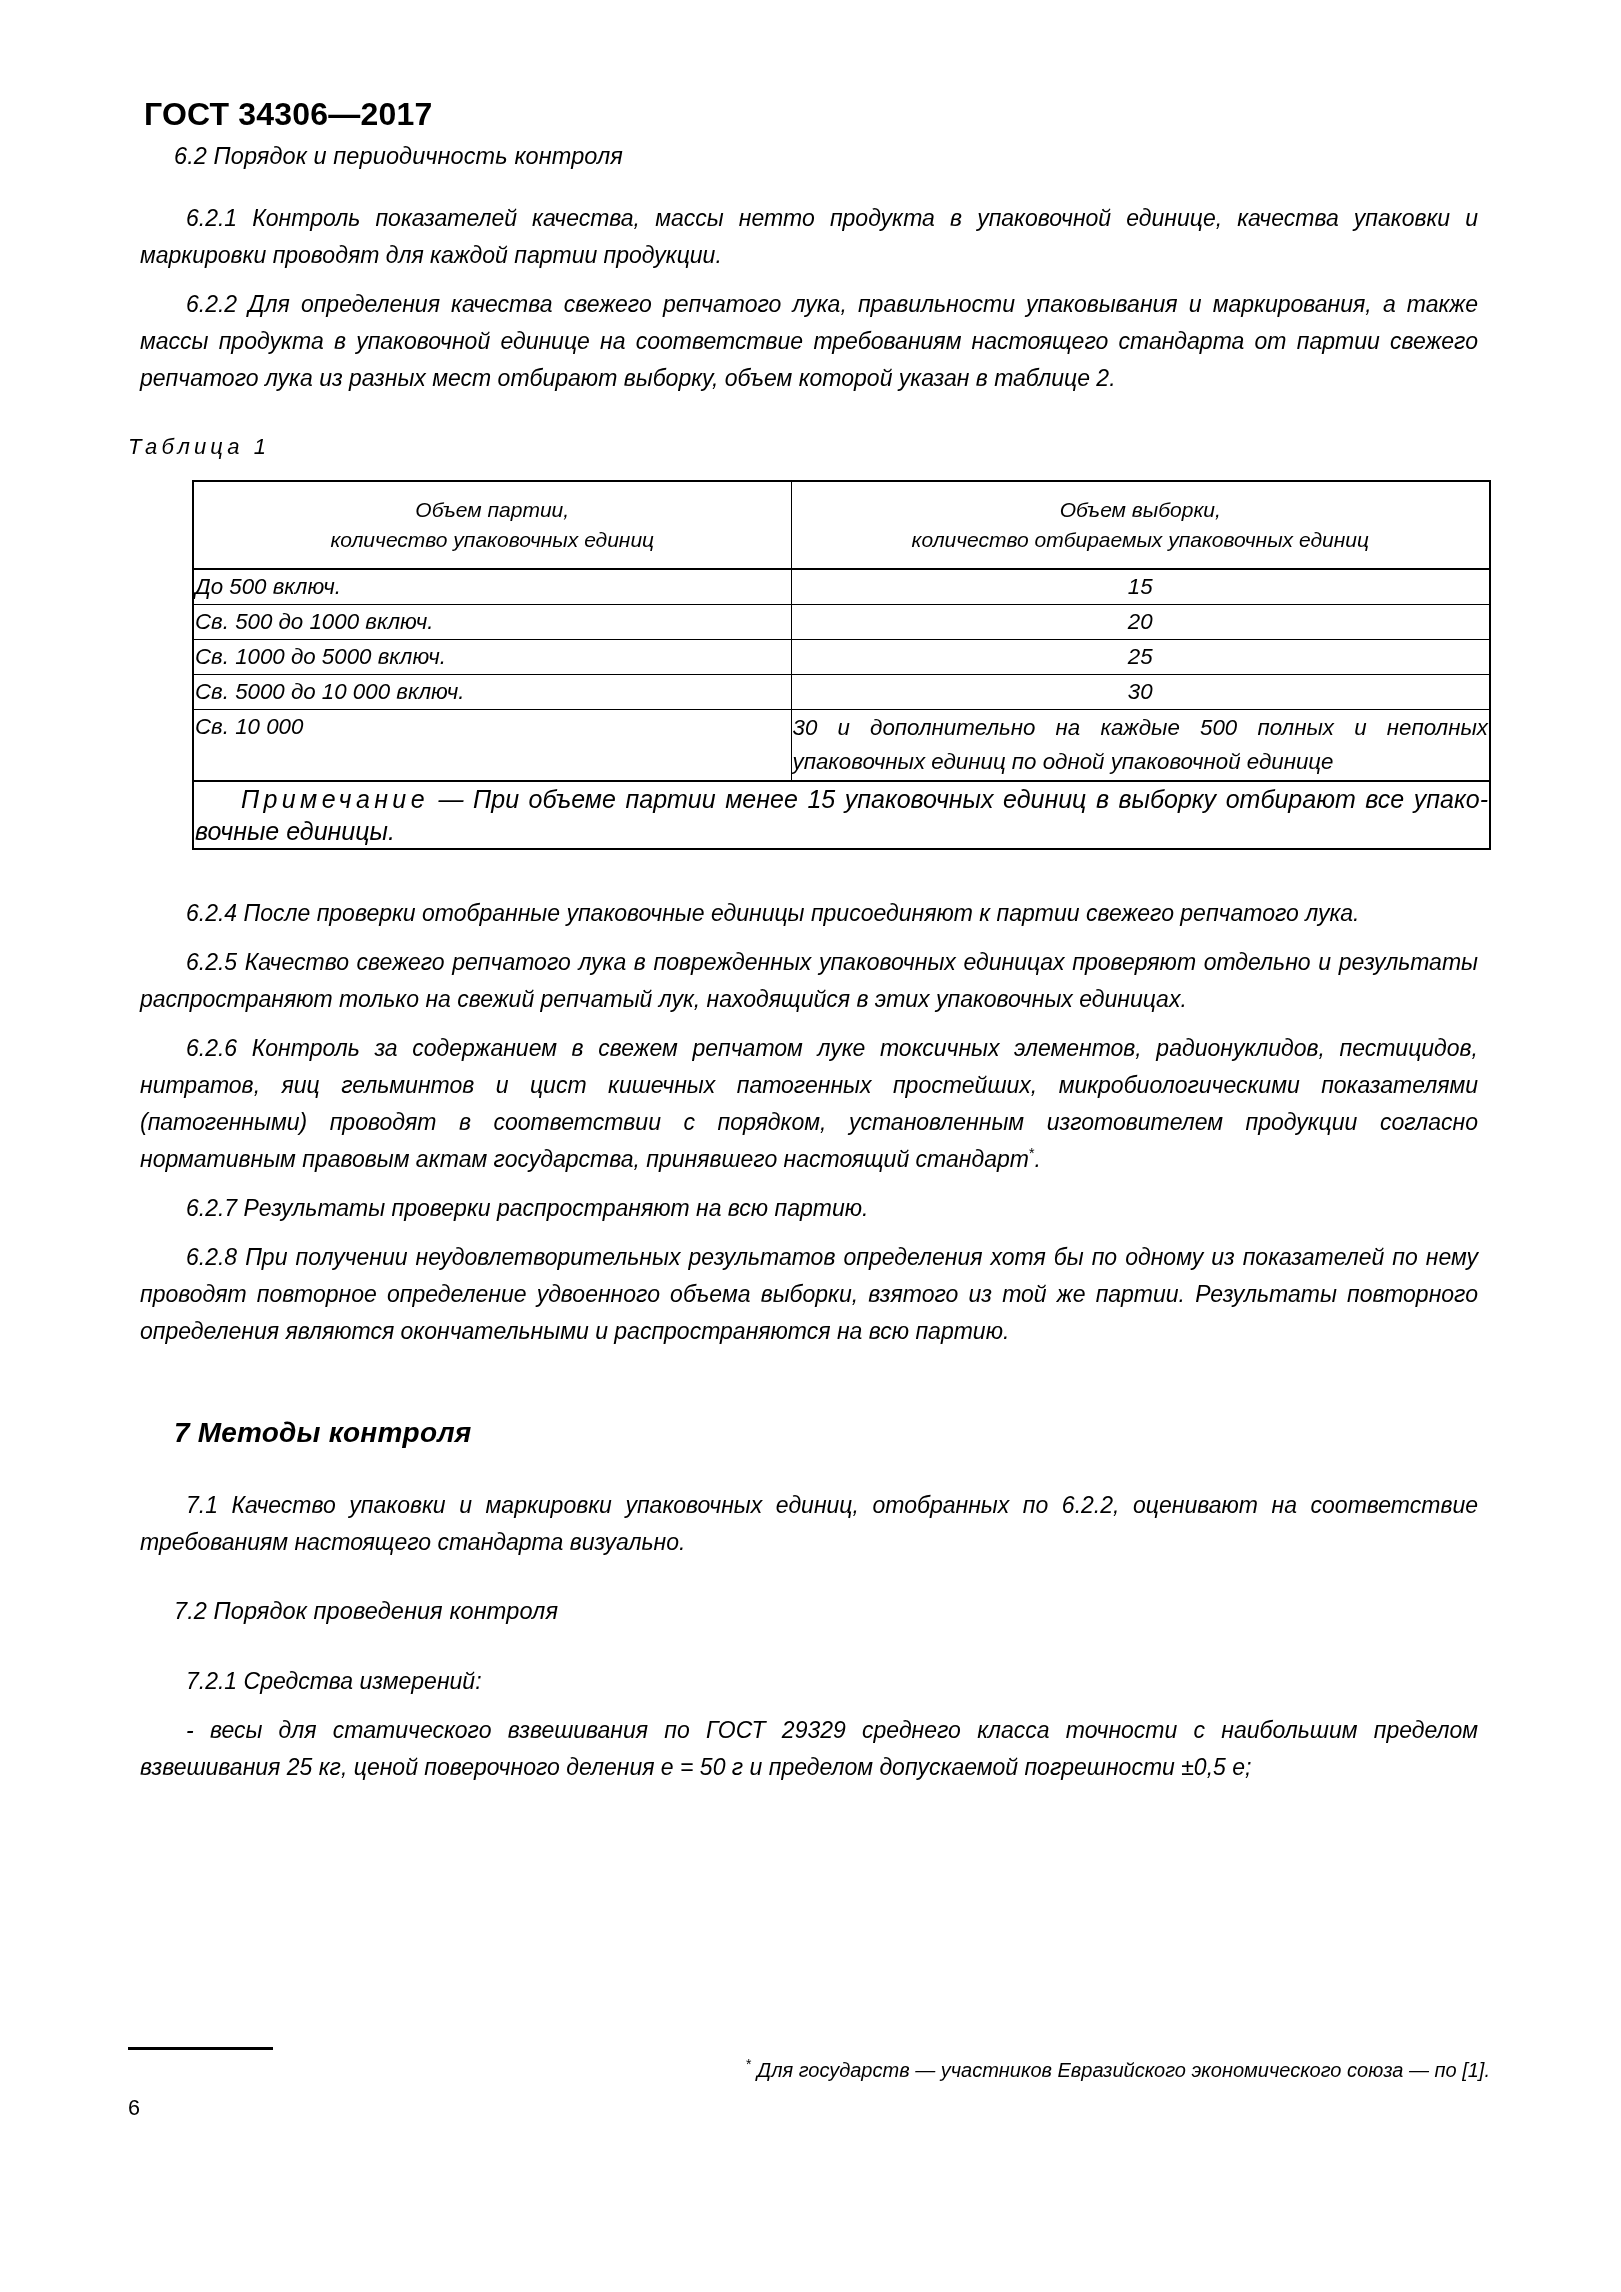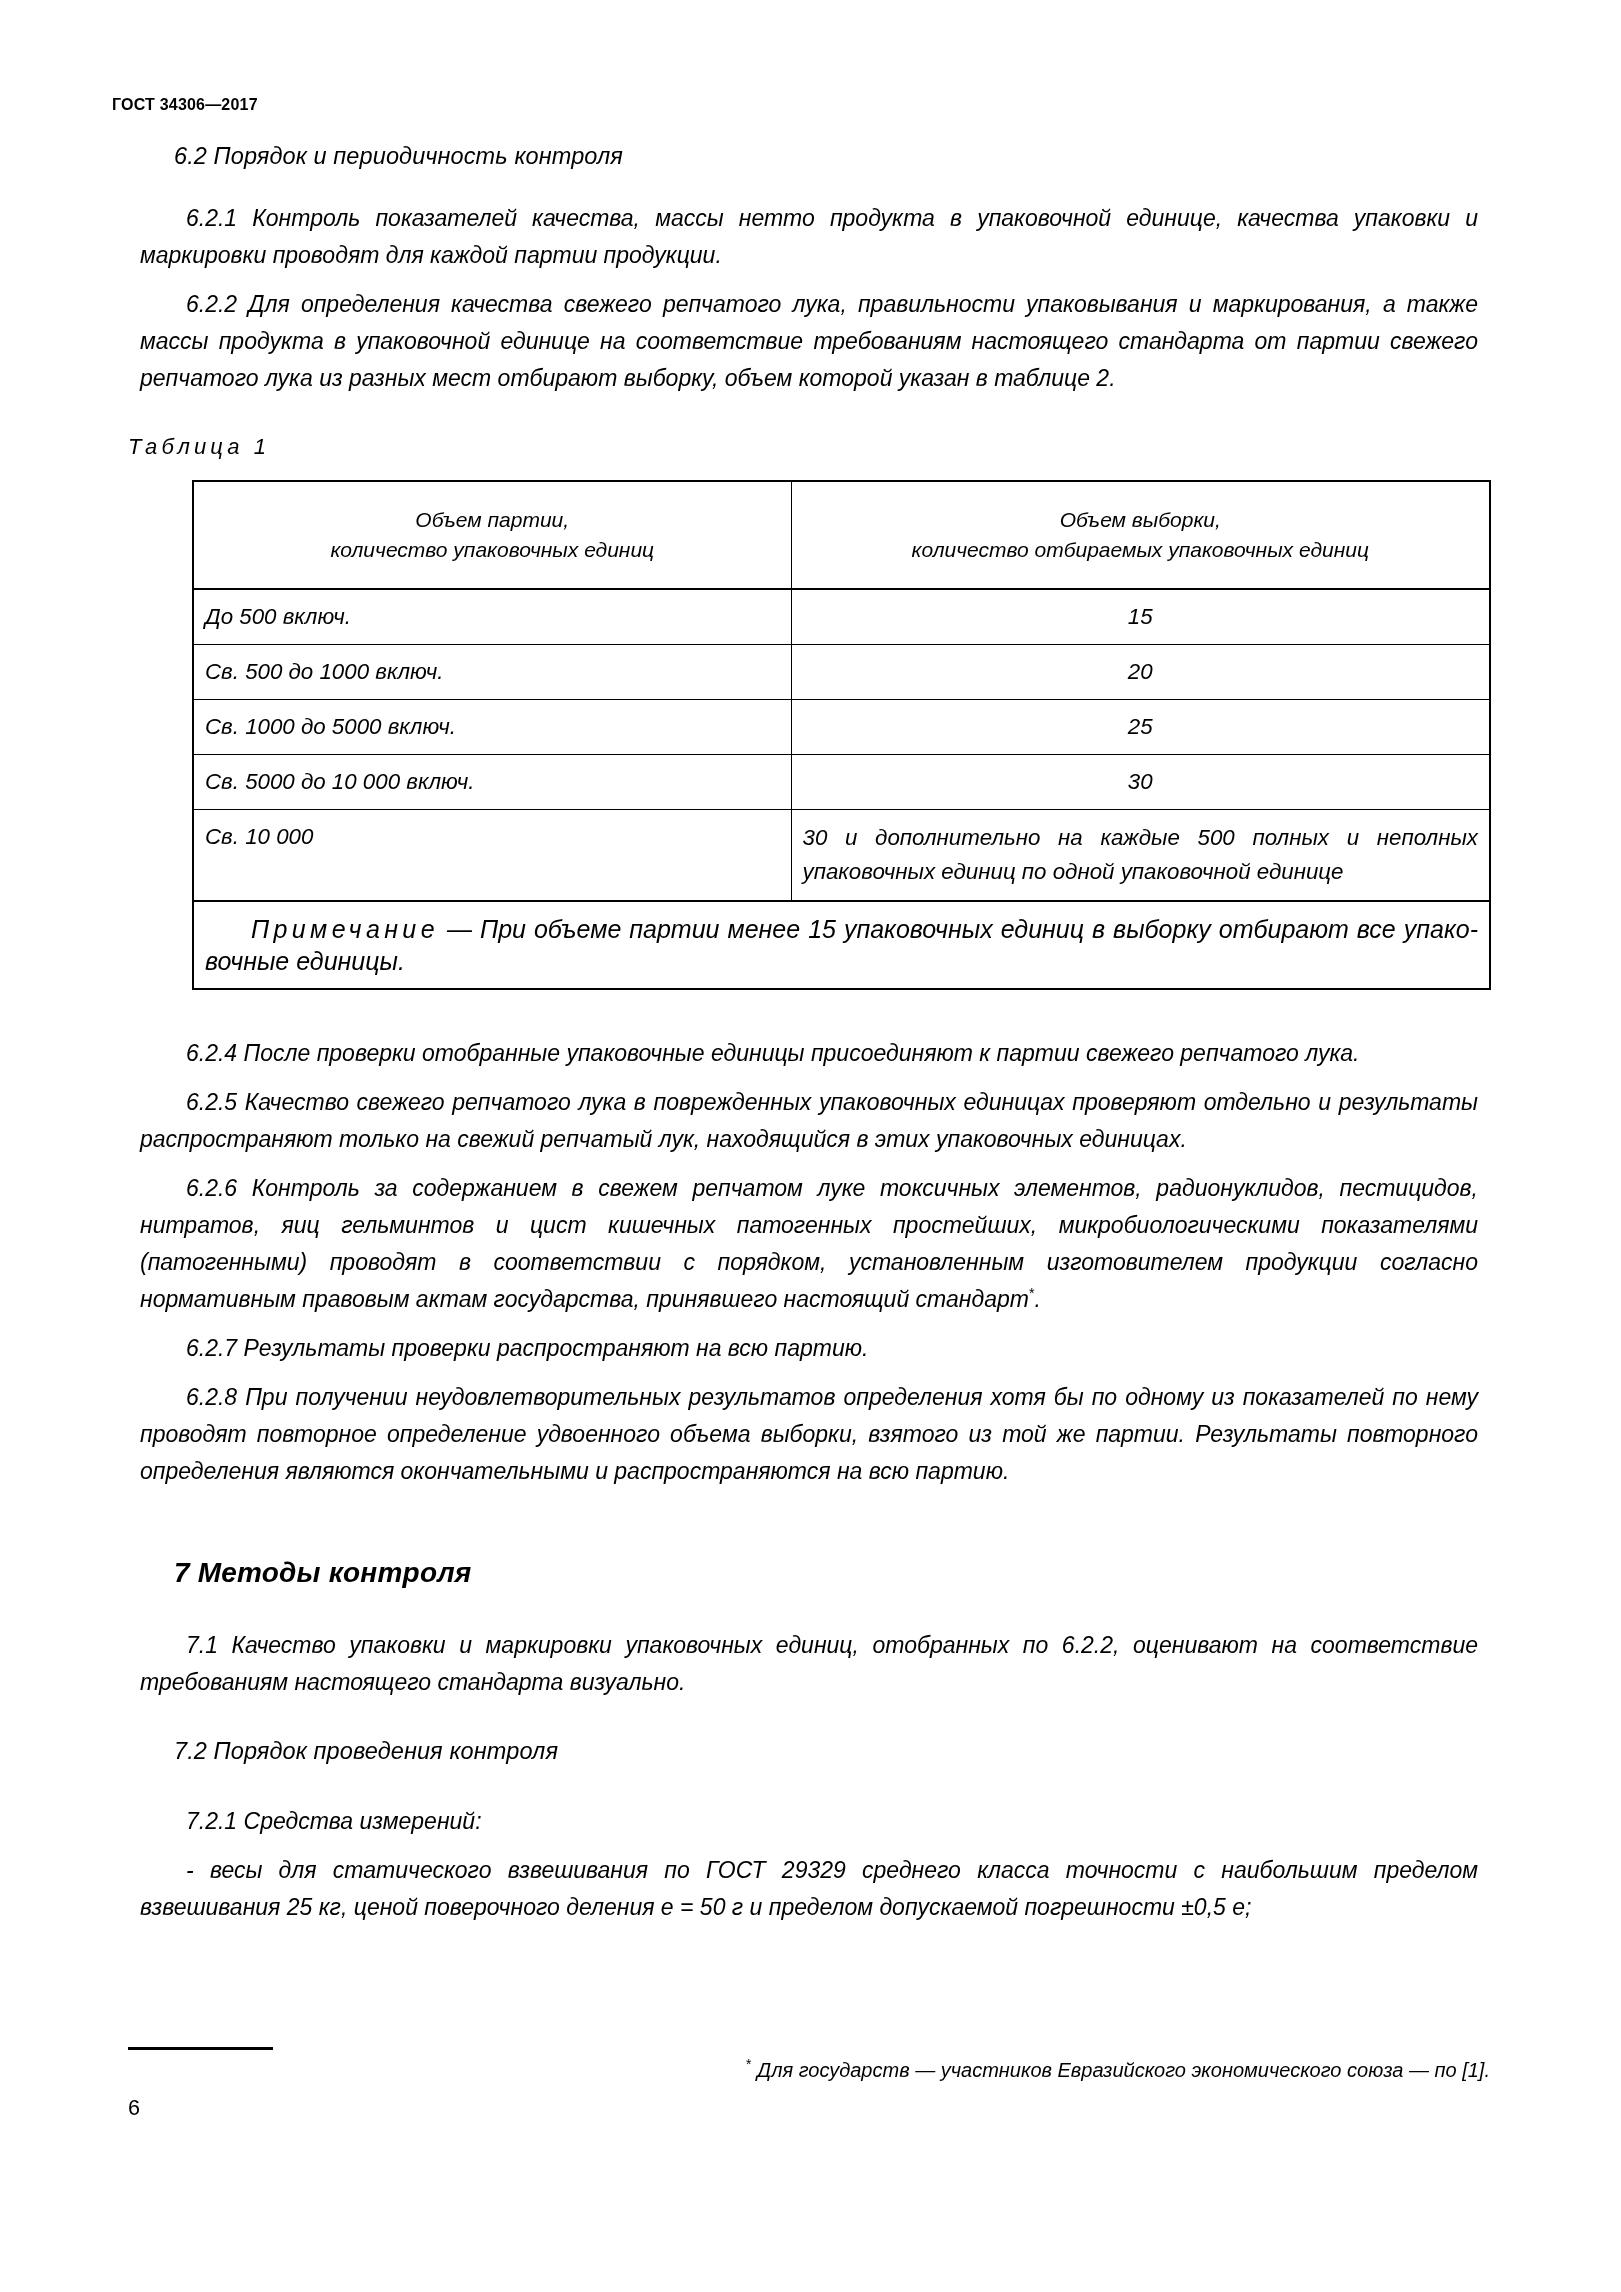--- a/index.html
+++ b/index.html
@@ -21,23 +21,23 @@
     position: absolute;
     left: 0; top: 0;
     width: 1621px;
     height: 2293px;
     padding: 0;
   }
 
   
   .doc-header {
     position: absolute;
-    left: 112px;
+    left: 144px;
     top: 96px;
-    font-size: 16px;
+    font-size: 32px;
     font-weight: bold;
     letter-spacing: 0.2px;
     white-space: nowrap;
   }
 
   
   .content {
     position: absolute;
     left: 128px;
     top: 143px;
@@ -94,21 +94,21 @@
     width: 1299px;
     margin-left: 64px;
     border-collapse: collapse;
     table-layout: fixed;
     border: 2.5px solid #000;
     font-style: italic;
   }
   .gost-table td,
   .gost-table th {
     border: 1.4px solid #000;
-    padding: 11px;
+    padding: 1px;
     vertical-align: top;
     font-weight: normal;
   }
   .gost-table th {
     border-bottom: 2.5px solid #000;
   }
   .gost-table .col-a { width: 598px; }
   .gost-table .col-b { width: auto; }
 
   .th-inner {

